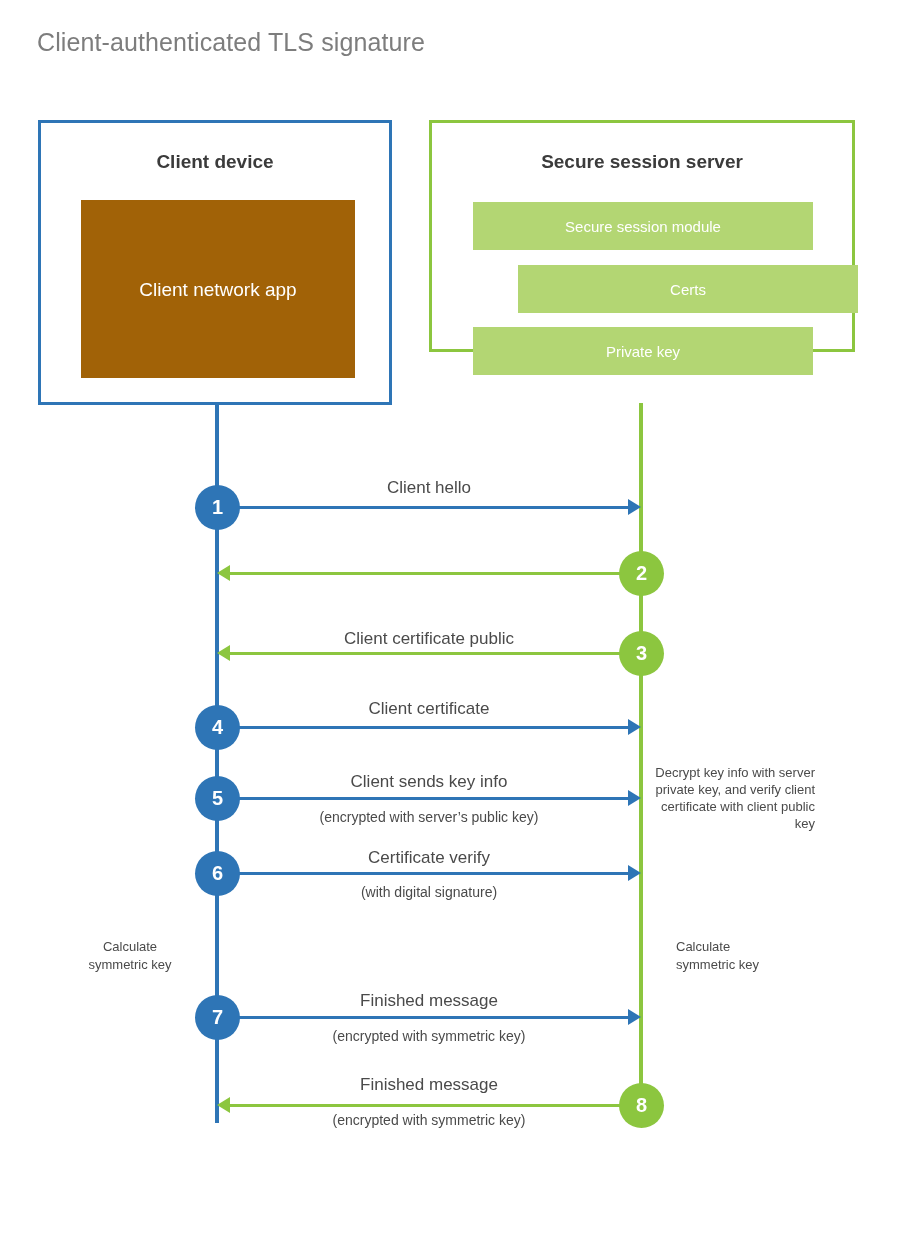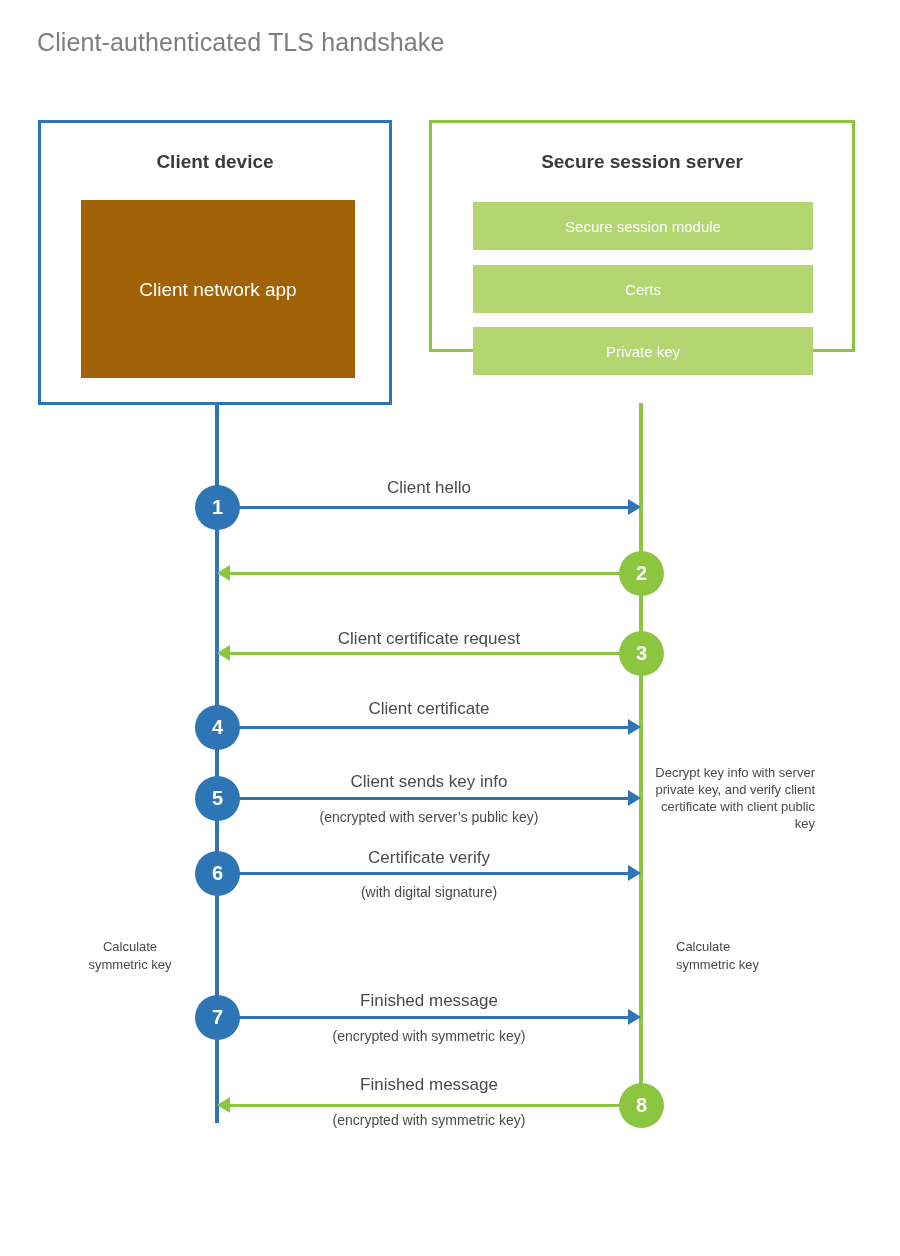--- a/index.html
+++ b/index.html
@@ -89,21 +89,21 @@
     height: 48px;
     background: #b3d673;
     color: #ffffff;
     font-size: 15px;
     display: flex;
     align-items: center;
     justify-content: center;
     text-align: center;
   }
   .server-bar.b0 { top: 79px; }
-  .server-bar.b1 { top: 142px; }
+  .server-bar.b1 { top: 142px; margin-left: 45px; }
   .server-bar.b2 { top: 204px; }
 
   
   .lifeline {
     position: absolute;
     width: 4px;
   }
   .lifeline.client {
     left: 215px;
     top: 403px;
@@ -202,21 +202,21 @@
     top: 938px;
     width: 160px;
     text-align: left;
   }
 </style>
 </head>
 <body>
 
 <div id="diagram-root">
 
-  <div class="page-title">Client-authenticated TLS handshake</div>
+  <div class="page-title">Client-authenticated TLS signature</div>
 
   <div class="actor-box client">
     <div class="actor-title">Client device</div>
     <div class="client-app-box">Client network app</div>
   </div>
 
   <div class="actor-box server">
     <div class="actor-title">Secure session server</div>
     <div class="server-bar b0">Secure session module</div>
     <div class="server-bar b1">Certs</div>
@@ -228,21 +228,21 @@
 
   <div class="msg-label" style="left:217px; top:478px; width:424px;">Client hello</div>
   <div class="msg-line blue" style="left:217px; top:506px; width:412px;"></div>
   <div class="arrow-head right-blue" style="left:628px; top:499px;"></div>
   <div class="step-circle blue" style="left:195px; top:485px;">1</div>
 
   <div class="msg-line green" style="left:229px; top:572px; width:412px;"></div>
   <div class="arrow-head left-green" style="left:217px; top:565px;"></div>
   <div class="step-circle green" style="left:619px; top:551px;">2</div>
 
-  <div class="msg-label" style="left:217px; top:629px; width:424px;">Client certificate request</div>
+  <div class="msg-label" style="left:217px; top:629px; width:424px;">Client certificate public</div>
   <div class="msg-line green" style="left:229px; top:652px; width:412px;"></div>
   <div class="arrow-head left-green" style="left:217px; top:645px;"></div>
   <div class="step-circle green" style="left:619px; top:631px;">3</div>
 
   <div class="msg-label" style="left:217px; top:699px; width:424px;">Client certificate</div>
   <div class="msg-line blue" style="left:217px; top:726px; width:412px;"></div>
   <div class="arrow-head right-blue" style="left:628px; top:719px;"></div>
   <div class="step-circle blue" style="left:195px; top:705px;">4</div>
 
   <div class="msg-label" style="left:217px; top:772px; width:424px;">Client sends key info</div>

